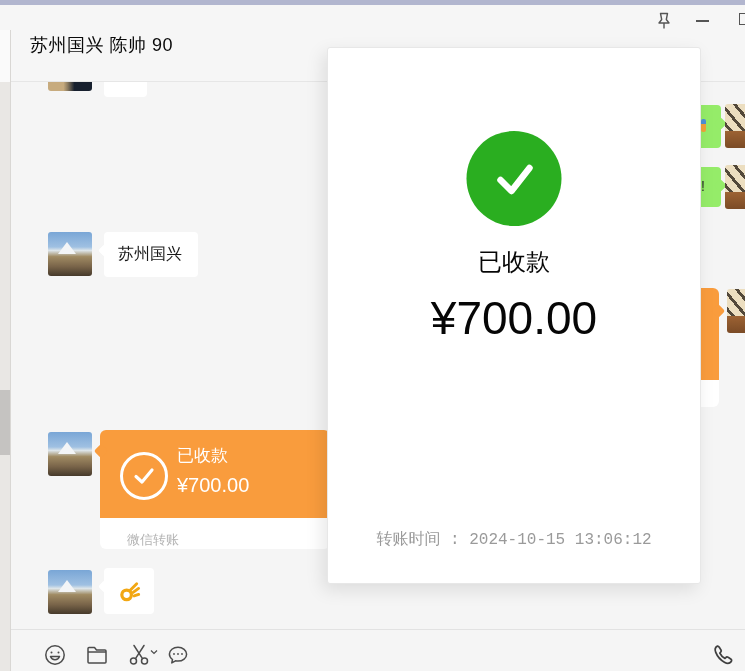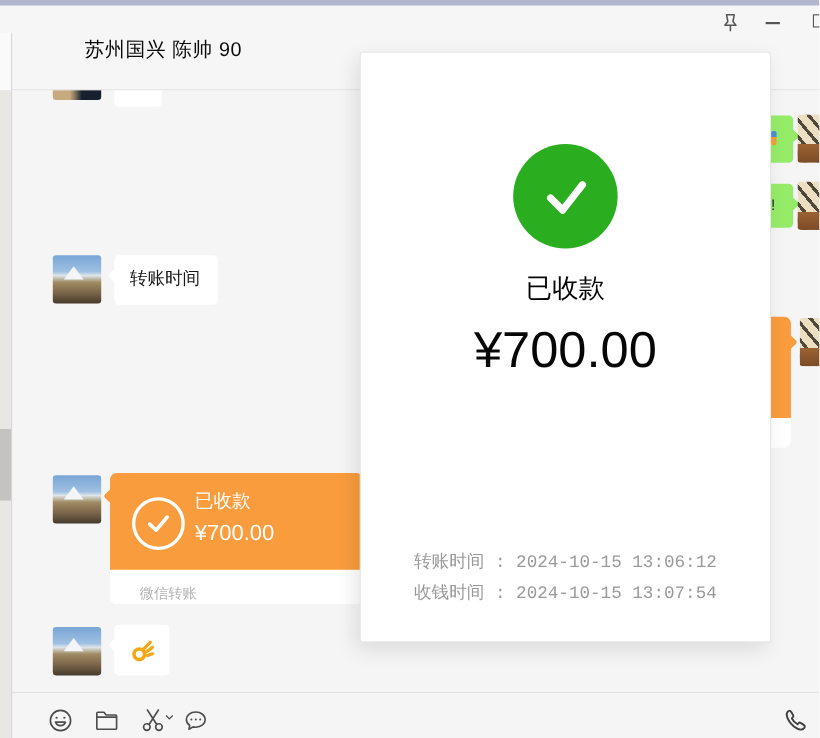--- a/index.html
+++ b/index.html
@@ -99,21 +99,21 @@
 <div class="window">
 
   <div class="chat">
 
     <div class="avatar-topcut"></div>
     <div class="bubble bubble-topcut"></div>
 
     <div class="avatar avatar-mountain" style="left:48px; top:232px;"></div>
     <div class="bubble bubble-text1">
       <span class="bubble-tail-left"></span>
-      <span class="msg-text">转账时间</span>
+      <span class="msg-text">苏州国兴</span>
     </div>
 
     <div class="bubble bubble-green bubble-green1">
       <span class="bubble-tail-right"></span>
       <span class="frag-emoji"></span>
     </div>
     <div class="avatar avatar-stripes" style="left:725px; top:104px;"></div>
 
     <div class="bubble bubble-green bubble-green2">
       <span class="bubble-tail-right"></span>
@@ -158,41 +158,40 @@
     </div>
   </div>
 
   <div class="left-strip-top"></div>
   <div class="left-strip">
     <div class="scroll-thumb"></div>
   </div>
 
   <div class="header"></div>
   <div class="header-divider"></div>
-  <div class="chat-title" style="z-index:7;margin-left:47px;">苏州国兴 陈帅 90</div>
+  <div class="chat-title" style="z-index:7;">苏州国兴 陈帅 90</div>
 
   <span class="tb-icon pin-icon">
     <svg width="18" height="20" viewBox="0 0 18 20">
       <path d="M5.5 2.5 h7 l-1.2 6 l2.7 3.5 h-10 l2.7 -3.5 z M9 12 v5.5" fill="none" stroke="#555" stroke-width="1.4" stroke-linejoin="round"></path>
     </svg>
   </span>
   <span class="tb-icon min-icon"></span>
   <span class="tb-icon max-icon"></span>
 
   <div class="modal">
     <div class="m-check">
       <svg width="52" height="52" viewBox="0 0 52 52">
           <path d="M12 27 L23 38 L41 15" fill="none" stroke="#fff" stroke-width="6.5" stroke-linecap="round" stroke-linejoin="round"></path>
         </svg>
     </div>
     <div class="m-status">已收款</div>
     <div class="m-amount">¥700.00</div>
     <div class="m-times">
       <div>转账时间 : 2024-10-15 13:06:12</div>
-      <div>收钱时间 : 2024-10-15 13:07:54</div>
     </div>
   </div>
 
   <div class="toolbar">
     <span class="tool tool-emoji">
       <svg viewBox="0 0 24 24" fill="none" stroke="currentColor" stroke-width="1.5">
         <circle cx="12" cy="12" r="9.2"></circle>
         <circle cx="8.5" cy="9.5" r="1" fill="currentColor" stroke="none"></circle>
         <circle cx="15.5" cy="9.5" r="1" fill="currentColor" stroke="none"></circle>
         <path d="M7.5 13.5 a4.8 4.8 0 0 0 9 0 z" stroke-linejoin="round"></path>

